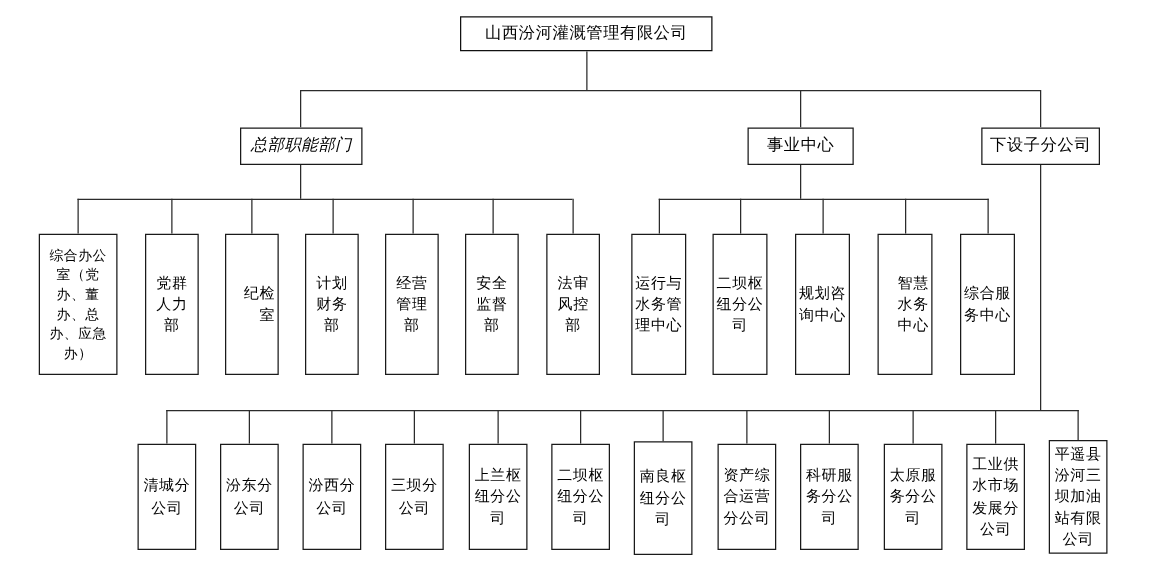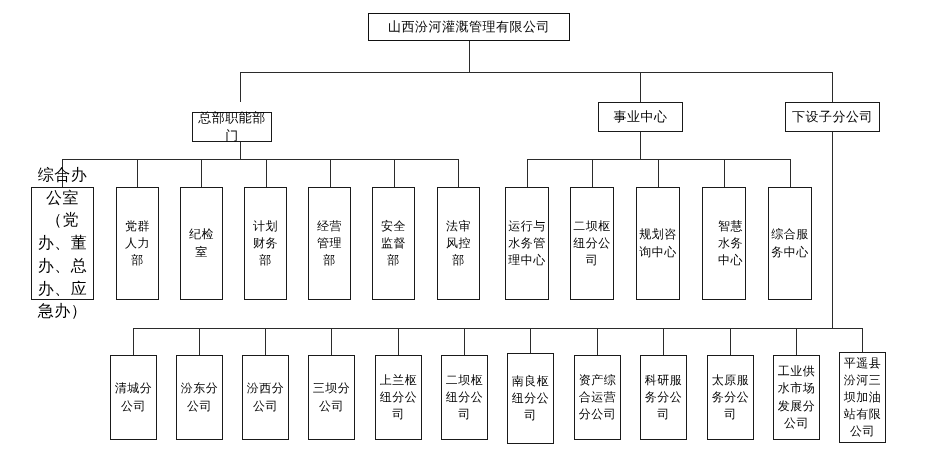--- a/index.html
+++ b/index.html
@@ -39,21 +39,21 @@
     font-size: 13px;
     border-color: #111;
   }
   .level2 {
     font-size: 13px;
   }
   .dept {
     font-size: 12px;
   }
   .dept-wide {
-    font-size: 16px;
+    font-size: 11px;
   }
   .sub {
     font-size: 12px;
   }
   .line {
     position: absolute;
     background: #2b2b2b;
     z-index: 1;
   }
   .line.v { width: 1px; }
@@ -67,21 +67,21 @@
   <div class="node root" style="left:368px; top:13px; width:202px; height:28px;">
     <span>山西汾河灌溉管理有限公司</span>
   </div>
 
   <div class="line v" style="left:469px; top:41px; width:1px; height:31px;"></div>
   <div class="line h" style="left:240px; top:72px; width:592px; height:1px;"></div>
   <div class="line v" style="left:240px; top:72px; width:1px; height:30px;"></div>
   <div class="line v" style="left:640px; top:72px; width:1px; height:30px;"></div>
   <div class="line v" style="left:832px; top:72px; width:1px; height:30px;"></div>
 
-  <div class="node level2" style="left:192px; top:112px; width:80px; height:30px;">
+  <div class="node level2" style="left:192px; top:102px; width:98px; height:30px;font-style:italic;">
     <span>总部职能部门</span>
   </div>
   <div class="node level2" style="left:598px; top:102px; width:85px; height:30px;">
     <span>事业中心</span>
   </div>
   <div class="node level2" style="left:785px; top:102px; width:95px; height:30px;">
     <span>下设子分公司</span>
   </div>
 
   <div class="line v" style="left:240px; top:132px; width:1px; height:27px;"></div>
@@ -93,21 +93,21 @@
   <div class="line v" style="left:330px; top:159px; width:1px; height:28px;"></div>
   <div class="line v" style="left:394px; top:159px; width:1px; height:28px;"></div>
   <div class="line v" style="left:458px; top:159px; width:1px; height:28px;"></div>
 
   <div class="node dept-wide" style="left:31px; top:187px; width:63px; height:113px;">
     <span>综合办公室（党办、董办、总办、应急办）</span>
   </div>
   <div class="node dept" style="left:116px; top:187px; width:43px; height:113px;">
     <span>党群人力部</span>
   </div>
-  <div class="node dept" style="left:180px; top:187px; width:43px; height:113px;">
+  <div class="node dept" style="left:180px; top:187px; width:43px; height:113px;text-align:right;">
     <span>纪检室</span>
   </div>
   <div class="node dept" style="left:244px; top:187px; width:43px; height:113px;">
     <span>计划财务部</span>
   </div>
   <div class="node dept" style="left:308px; top:187px; width:43px; height:113px;">
     <span>经营管理部</span>
   </div>
   <div class="node dept" style="left:372px; top:187px; width:43px; height:113px;">
     <span>安全监督部</span>

